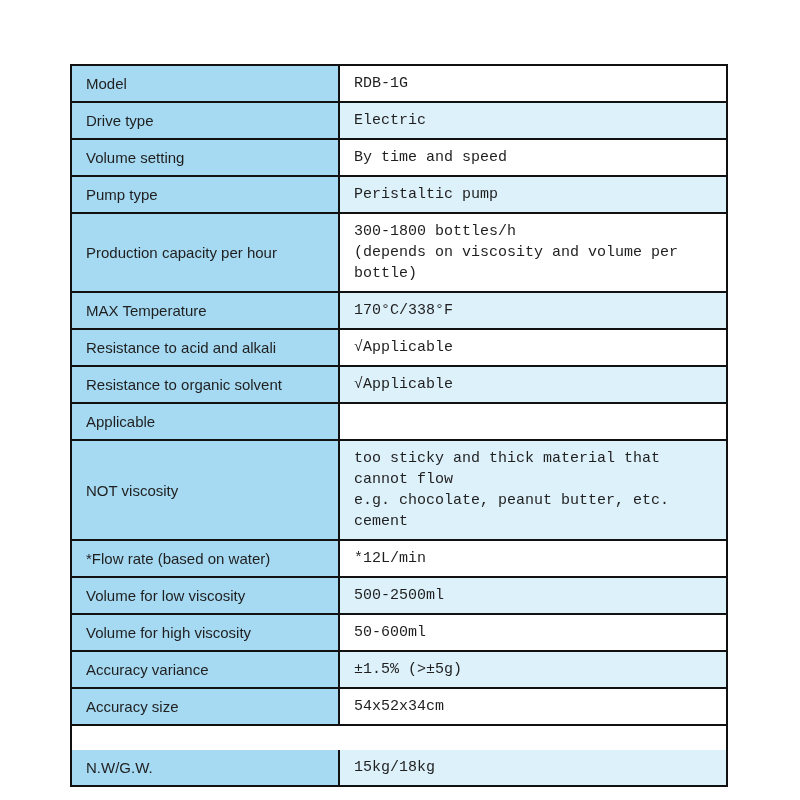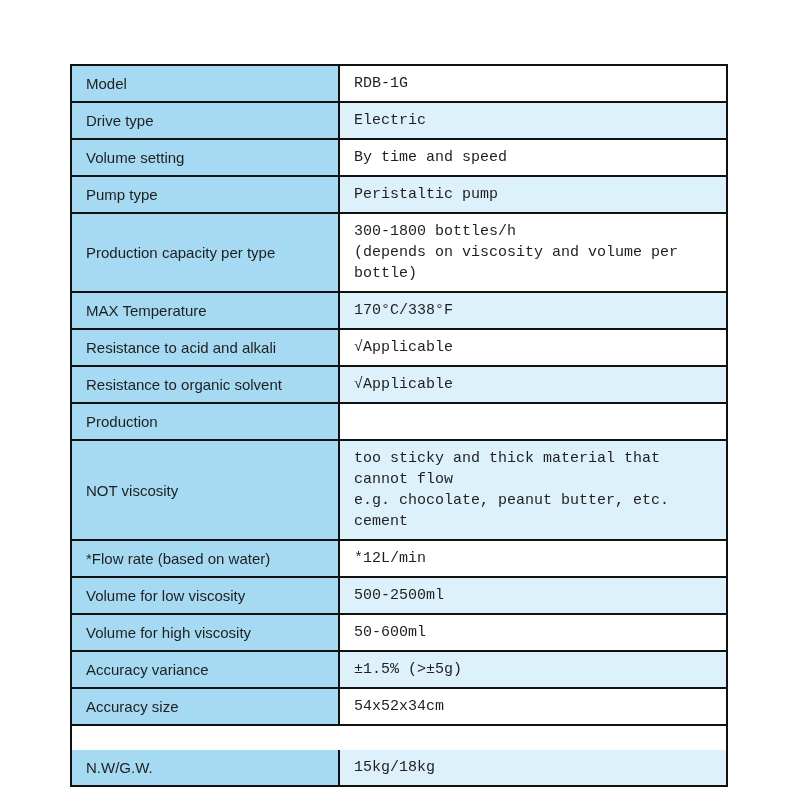--- a/index.html
+++ b/index.html
@@ -74,42 +74,42 @@
       <div class="cell label-cell">Volume setting</div>
       <div class="cell value-cell">By time and speed</div>
     </div>
 
     <div class="row">
       <div class="cell label-cell">Pump type</div>
       <div class="cell value-cell">Peristaltic pump</div>
     </div>
 
     <div class="row">
-      <div class="cell label-cell">Production capacity per type</div>
+      <div class="cell label-cell">Production capacity per hour</div>
       <div class="cell value-cell">300-1800 bottles/h
 (depends on viscosity and volume per bottle)</div>
     </div>
 
     <div class="row">
       <div class="cell label-cell">MAX Temperature</div>
       <div class="cell value-cell">170°C/338°F</div>
     </div>
 
     <div class="row">
       <div class="cell label-cell">Resistance to acid and alkali</div>
       <div class="cell value-cell">√Applicable</div>
     </div>
 
     <div class="row">
       <div class="cell label-cell">Resistance to organic solvent</div>
       <div class="cell value-cell">√Applicable</div>
     </div>
 
     <div class="row">
-      <div class="cell label-cell">Production</div>
+      <div class="cell label-cell">Applicable</div>
     </div>
 
     <div class="row">
       <div class="cell label-cell">NOT viscosity</div>
       <div class="cell value-cell">too sticky and thick material that cannot flow
 e.g. chocolate, peanut butter, etc. cement</div>
     </div>
 
     <div class="row">
       <div class="cell label-cell">*Flow rate (based on water)</div>

